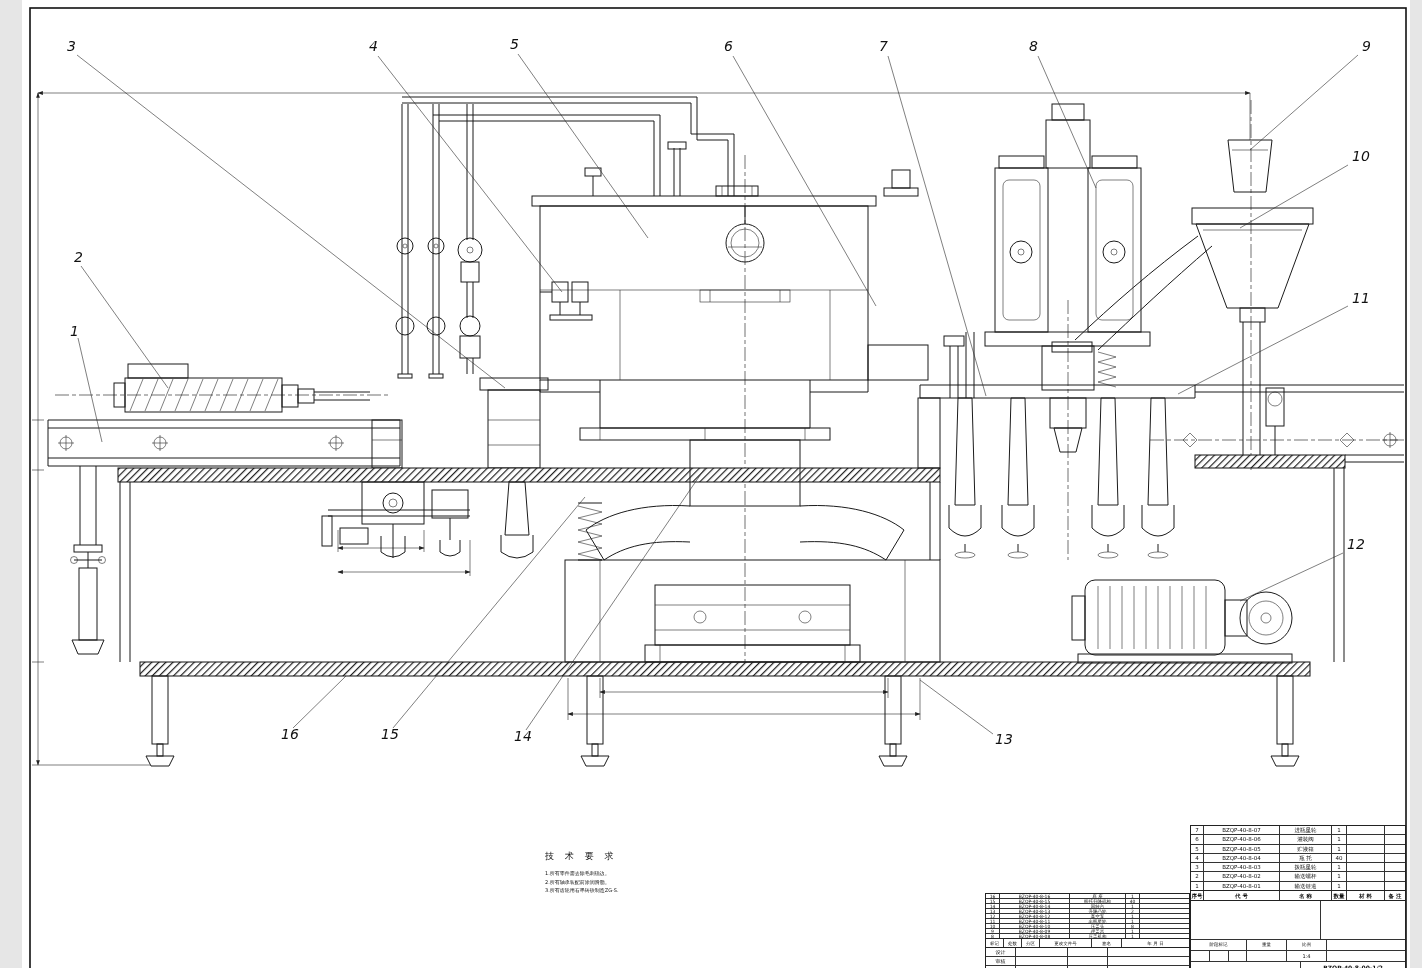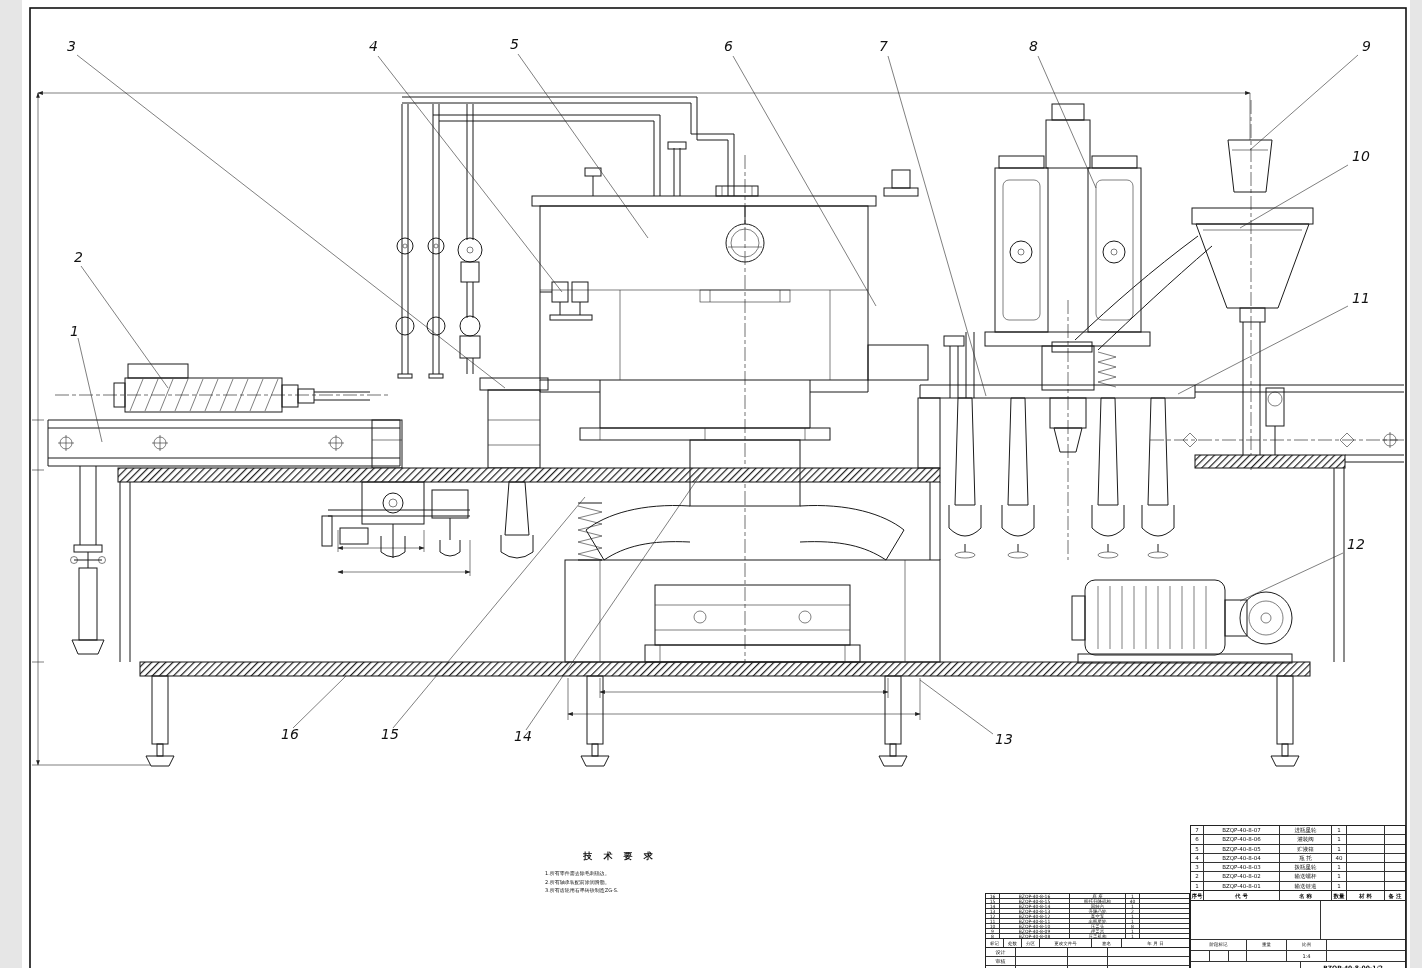--- a/index.html
+++ b/index.html
@@ -22,21 +22,21 @@
   .br .row{grid-template-columns:13px 76px 52px 15px 38px 20px;height:9.3px;font-size:5.5px;line-height:9.3px;}
   .hd .row{grid-template-columns:13px 76px 52px 15px 38px 20px;height:10px;font-size:5.5px;line-height:10px;font-weight:bold;}
   .rev .row{grid-template-columns:18px 18px 18px 52px 30px 67px;height:9px;font-size:4.5px;line-height:9px;}
   .sgn .row{grid-template-columns:30px 52px 40px 81px;height:9px;font-size:5px;line-height:9px;}
   .tb1{display:grid;grid-template-columns:130px 84px;height:38px;border-bottom:0.8px solid #333;}
   .tb2{display:grid;grid-template-columns:56px 40px 40px 78px;height:10px;font-size:4.5px;line-height:10px;border-bottom:0.8px solid #333;}
   .tb3{display:grid;grid-template-columns:19px 19px 18px 40px 40px 78px;height:10px;font-size:5px;line-height:10px;border-bottom:0.8px solid #333;}
   .tb4{display:grid;grid-template-columns:110px 104px;height:12px;font-size:6px;line-height:12px;font-weight:bold;}
   
   .tech{position:absolute;left:545px;top:850px;width:150px;color:#111;}
-  .tech h3{margin:0 0 8px 0;font-size:9px;font-weight:bold;letter-spacing:4px;text-align:center;}
+  .tech h3{margin:0 0 8px 0;font-size:9px;font-weight:normal;letter-spacing:4px;}
   .tech p{margin:0 0 3px 0;font-size:5px;line-height:5.5px;}
 </style>
 </head>
 <body>
 
 <div class="page">
   <div class="sheet"></div>
 
   <svg class="drawing" width="1422" height="968" viewBox="0 0 1422 968">
     <defs>

